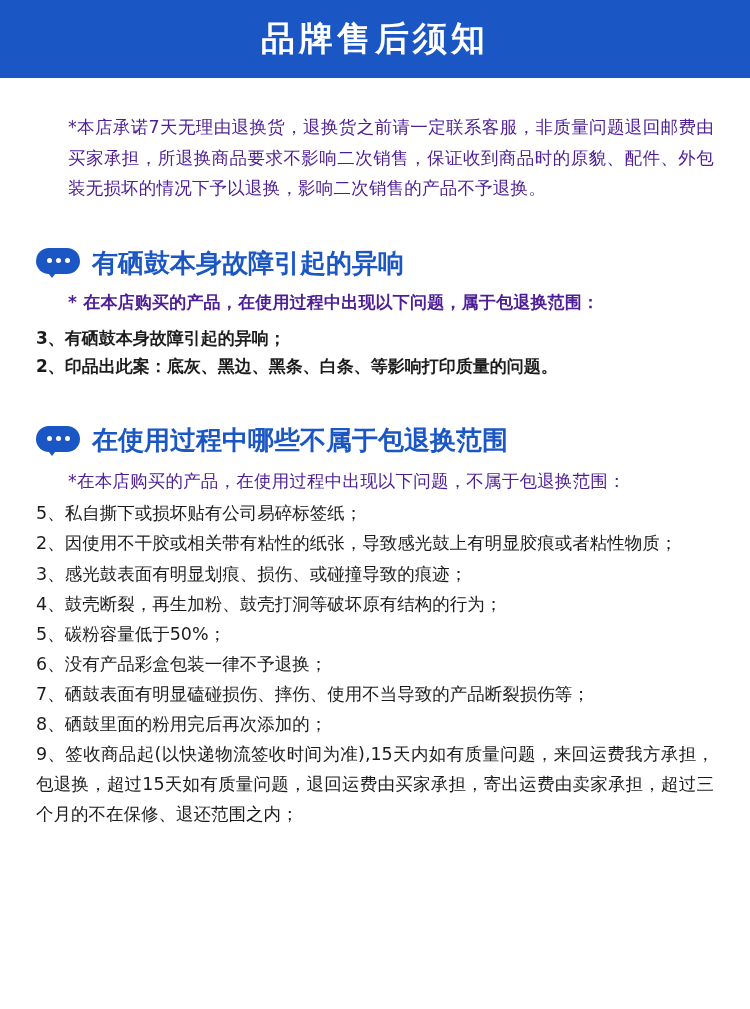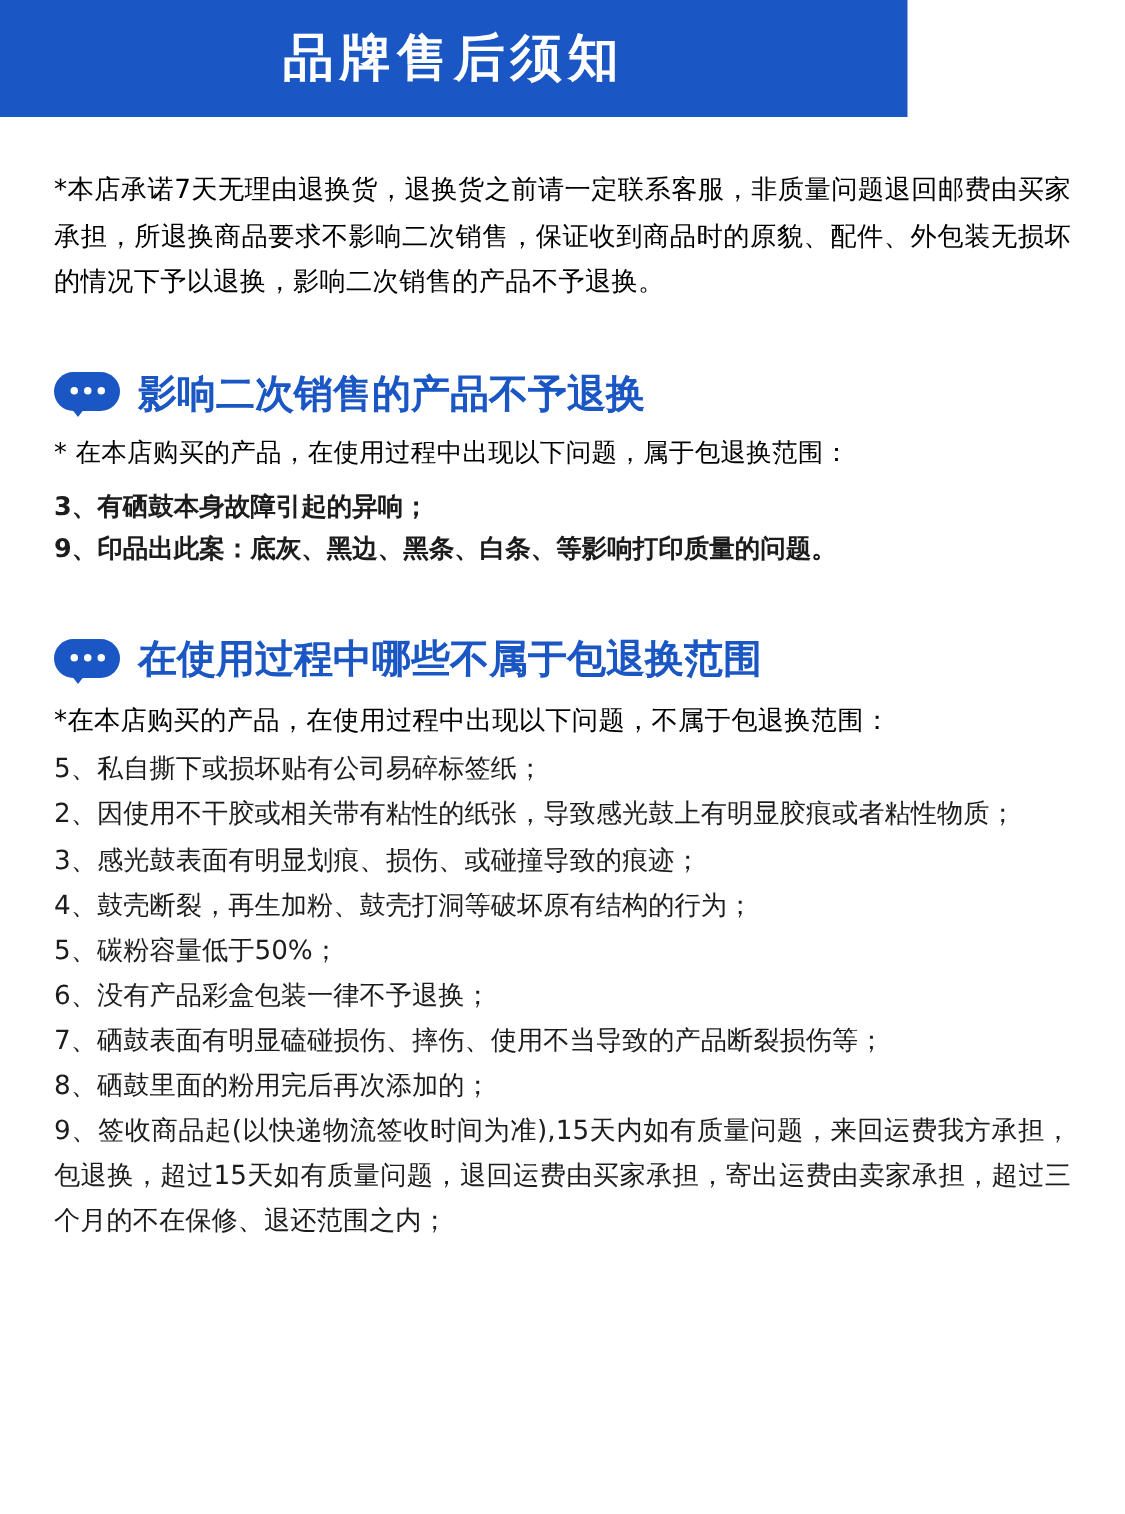--- a/index.html
+++ b/index.html
@@ -13,21 +13,21 @@
     color: #222222;
   }
   .page {
     width: 750px;
     min-height: 1009px;
     position: relative;
     background: #ffffff;
     overflow: hidden;
   }
   .banner {
-    width: 605px;
+    width: 750px;
     height: 78px;
     background: #1a56c4;
     display: flex;
     align-items: center;
     justify-content: center;
   }
   .banner-title {
     color: #ffffff;
     font-size: 34px;
     font-weight: bold;
@@ -96,27 +96,28 @@
     font-weight: bold;
     line-height: 1.1;
     font-family: "DejaVu Sans", "Liberation Sans", sans-serif;
   }
   .section-title.small {
     font-size: 26px;
   }
   .para {
     font-size: 17.5px;
     line-height: 1.75;
-    color: #000000;
+    color: #4c1d95;
     letter-spacing: 0.2px;
     text-align: justify;
     font-family: "DejaVu Sans", "Liberation Sans", sans-serif;
+    margin-left: 32px;
   }
   .para.bold {
-    font-weight: normal;
+    font-weight: bold;
     font-size: 17px;
   }
   .list {
     margin: 0;
     padding: 0;
     list-style: none;
   }
   .list li {
     font-size: 17.5px;
     line-height: 1.72;
@@ -155,26 +156,26 @@
       <div class="section-head">
         <div class="bubble-icon">
           <div class="body"></div>
           <div class="tail"></div>
           <div class="dots">
               <i></i>
               <i></i>
               <i></i>
             </div>
         </div>
-        <div class="section-title small">影响二次销售的产品不予退换</div>
+        <div class="section-title small">有硒鼓本身故障引起的异响</div>
       </div>
       <div class="para bold">* 在本店购买的产品，在使用过程中出现以下问题，属于包退换范围：</div>
       <ul class="list bold">
         <li>3、有硒鼓本身故障引起的异响；</li>
-        <li>9、印品出此案：底灰、黑边、黑条、白条、等影响打印质量的问题。</li>
+        <li>2、印品出此案：底灰、黑边、黑条、白条、等影响打印质量的问题。</li>
       </ul>
     </div>
 
     <div class="section sec3">
       <div class="section-head">
         <div class="bubble-icon">
           <div class="body"></div>
           <div class="tail"></div>
           <div class="dots">
               <i></i>

